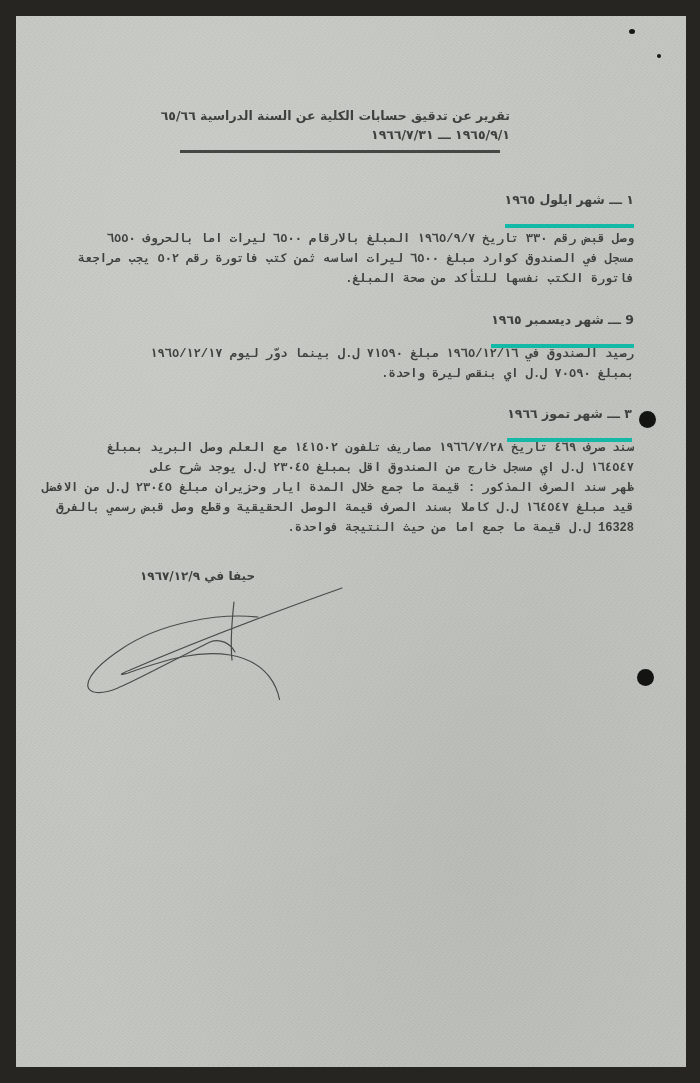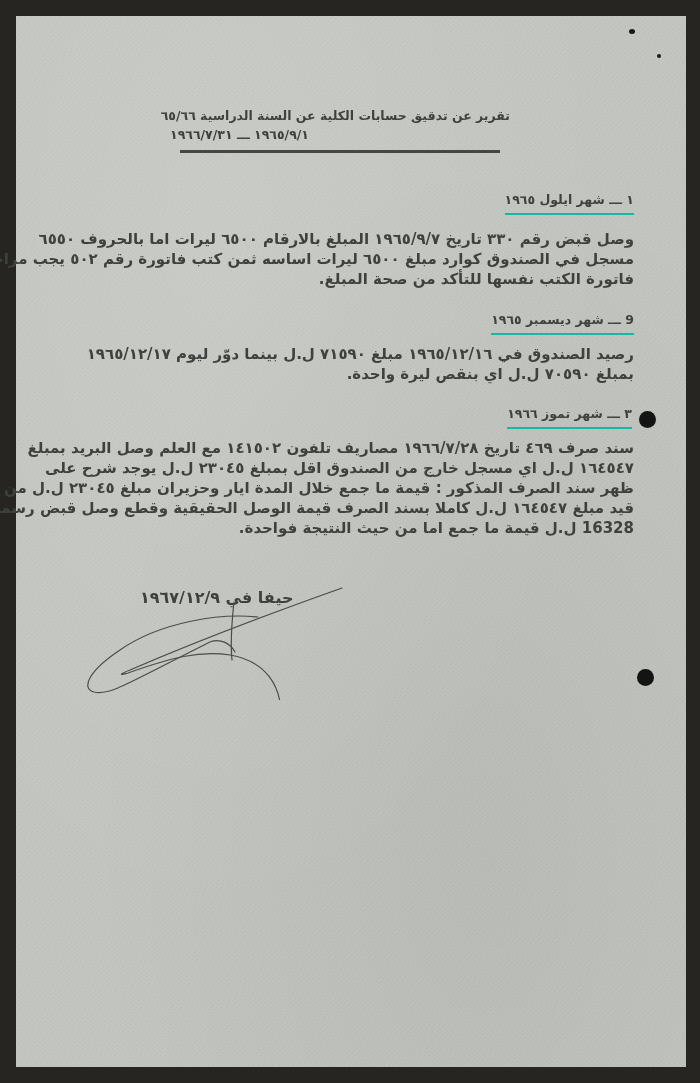--- a/index.html
+++ b/index.html
@@ -15,27 +15,27 @@
       radial-gradient(ellipse at 30% 20%, rgba(255,255,255,0.10), rgba(0,0,0,0) 60%),
       radial-gradient(ellipse at 70% 80%, rgba(0,0,0,0.05), rgba(0,0,0,0) 60%),
       repeating-linear-gradient(37deg, rgba(0,0,0,0.025) 0 1px, rgba(0,0,0,0) 1px 3px),
       repeating-linear-gradient(-53deg, rgba(255,255,255,0.03) 0 1px, rgba(0,0,0,0) 1px 4px);
   }
   .ar {
     position: absolute; direction: rtl; text-align: right;
     color: #3f413e; font-weight: bold; white-space: nowrap;
     font-family: "DejaVu Sans", sans-serif;
   }
-  .title { font-size: 12.5px; text-align: left; }
+  .title { font-size: 12.5px; text-align: right; }
   .title-rule {
     position: absolute; left: 180px; top: 150px; width: 320px; height: 3px;
     background: #454744;
   }
-  .heading { font-size: 12.5px; padding-bottom: 6px; border-bottom: 2px solid #14b8a6; }
-  .body-line { font-size: 15px; line-height: 17px; }
+  .heading { font-size: 12.5px; padding-bottom: 17px; border-bottom: 4px solid #14b8a6; }
+  .body-line { font-size: 12px; line-height: 17px; font-family: Liberation Mono, monospace; }
   .hole {
     position: absolute; width: 17px; height: 17px; border-radius: 50%;
     background: #141412;
   }
   .speck { position: absolute; border-radius: 50%; background: #161614; }
   .signature { position: absolute; left: 80px; top: 580px; }
 </style>
 </head>
 <body>
 
@@ -57,21 +57,21 @@
 <div class="ar body-line" style="right:66px;top:346px;margin-left:13px;">رصيد الصندوق في ١٩٦٥/١٢/١٦ مبلغ ٧١٥٩٠ ل.ل بينما دوّر ليوم ١٩٦٥/١٢/١٧</div>
 <div class="ar body-line" style="right:66px;top:366px;">بمبلغ ٧٠٥٩٠ ل.ل اي بنقص ليرة واحدة.</div>
 
 <div class="ar heading" style="right:68px;top:406px;">٣ ـــ شهر تموز ١٩٦٦</div>
 <div class="ar body-line" style="right:66px;top:440px;text-align:right;">سند صرف ٤٦٩ تاريخ ١٩٦٦/٧/٢٨ مصاريف تلفون ١٤١٥٠٢ مع العلم وصل البريد بمبلغ</div>
 <div class="ar body-line" style="right:66px;top:460px;">١٦٤٥٤٧ ل.ل اي مسجل خارج من الصندوق اقل بمبلغ ٢٣٠٤٥ ل.ل يوجد شرح على</div>
 <div class="ar body-line" style="right:66px;top:480px;">ظهر سند الصرف المذكور : قيمة ما جمع خلال المدة ايار وحزيران مبلغ ٢٣٠٤٥ ل.ل من الافضل</div>
 <div class="ar body-line" style="right:66px;top:500px;">قيد مبلغ ١٦٤٥٤٧ ل.ل كاملا بسند الصرف قيمة الوصل الحقيقية وقطع وصل قبض رسمي بالفرق</div>
 <div class="ar body-line" style="right:66px;top:520px;">16328 ل.ل قيمة ما جمع اما من حيث النتيجة فواحدة.</div>
 
-<div class="ar" style="left:140px;top:588px;font-size:16px;">حيفا في ١٩٦٧/١٢/٩</div>
+<div class="ar" style="left:140px;top:569px;font-size:12px;">حيفا في ١٩٦٧/١٢/٩</div>
 
 <svg class="signature" width="280" height="120" viewBox="0 0 280 120">
   <g fill="none" stroke="#4a4c4a" stroke-width="1.2" stroke-linecap="round">
     <path d="M262,8 C200,30 120,60 50,90 C40,94 38,96 48,93 C90,78 120,70 150,75 C190,82 198,110 200,122"></path>
     <path d="M178,37 C140,33 80,42 40,70 C10,90 0,108 14,112 C30,116 50,102 130,62 C140,58 150,63 155,72"></path>
     <path d="M154,22 C152,40 150,60 152,80"></path>
   </g>
 </svg>
 
 <div class="hole" style="left:639px;top:411px;"></div>

